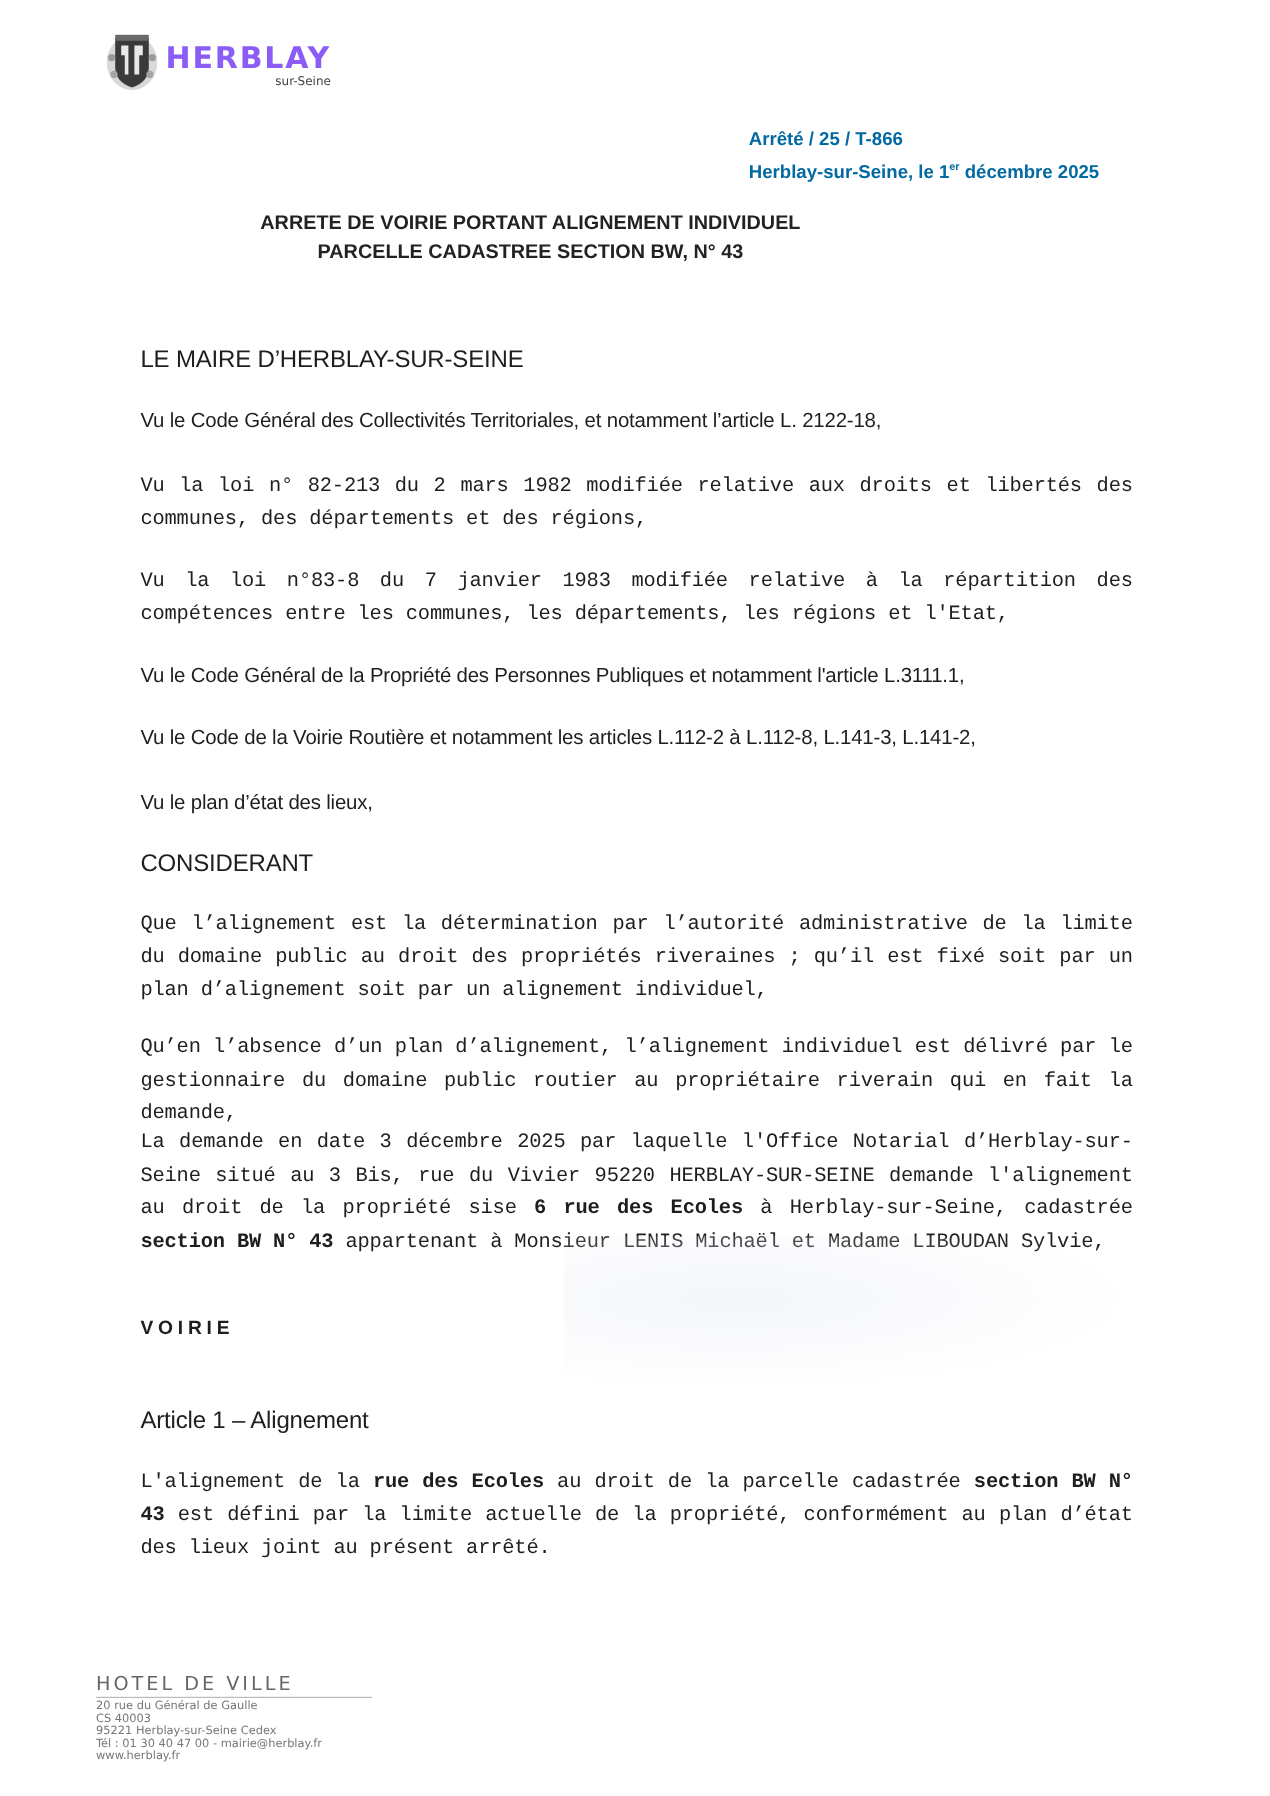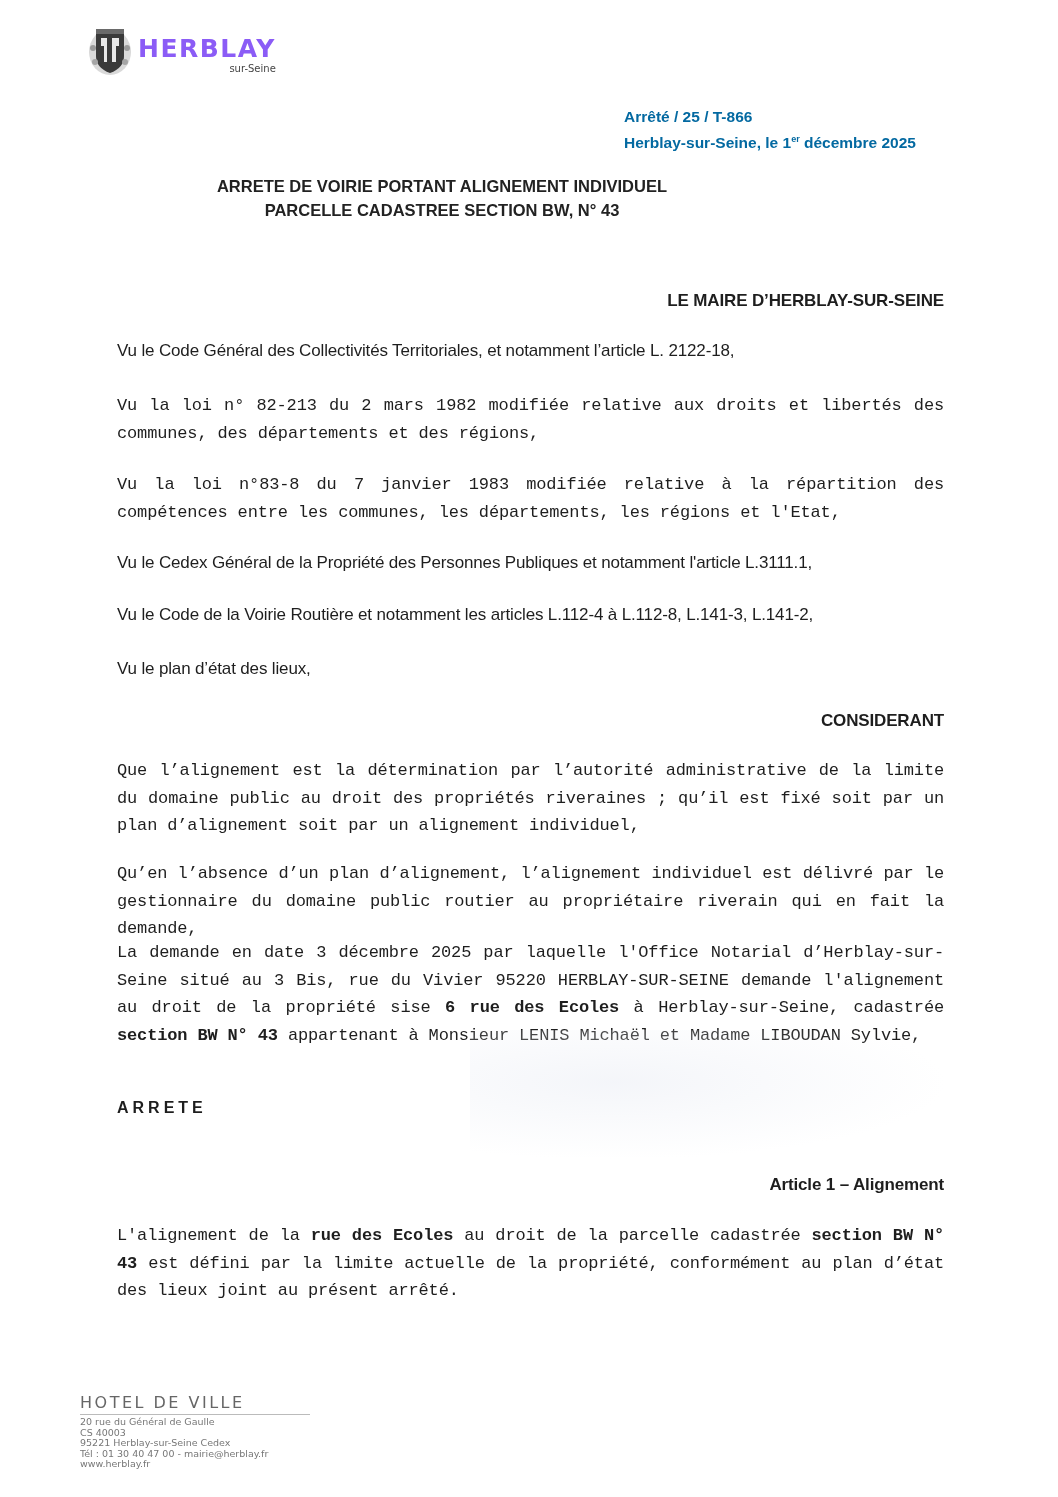--- a/index.html
+++ b/index.html
@@ -32,21 +32,21 @@
     
     .title {
       position: absolute; left: 0; width: 884px; top: 174px; text-align: center;
       font-weight: bold; font-size: 16.5px; line-height: 24px; color: #222;
     }
 
     
     .txt { position: absolute; left: 117px; width: 827px; font-size: 17px; line-height: 27.5px; color: #1e1e1e; letter-spacing: -0.15px; }
     .just { text-align: justify; font-family: Liberation Mono, monospace; }
     .b { font-weight: bold; }
-    .heading { font-weight: bold; font-size: 17px; text-align: right; }
+    .heading { font-weight: normal; font-size: 20px; }
     .spaced { letter-spacing: 4px; font-weight: bold; font-size: 16px; }
 
     
     .footer {
       position: absolute; left: 80px; top: 1396px; font-family: "DejaVu Sans", sans-serif;
       color: #777; font-size: 9.5px; line-height: 10.5px;
     }
     .footer .hv { font-size: 16px; letter-spacing: 2.5px; color: #666; border-bottom: 1px solid #bbb; width: 230px; padding-bottom: 5px; margin-bottom: 2px; line-height: 13px; }
 
     
@@ -89,34 +89,34 @@
   <div class="title">
     <div>ARRETE DE VOIRIE PORTANT ALIGNEMENT INDIVIDUEL</div>
     <div>PARCELLE CADASTREE SECTION BW, N° 43</div>
   </div>
 
   <div class="txt heading" style="top:287px">LE MAIRE D’HERBLAY-SUR-SEINE</div>
 
   <div class="txt" style="top:337px">Vu le Code Général des Collectivités Territoriales, et notamment l’article L. 2122-18,</div>
   <div class="txt just" style="top:392px">Vu la loi n° 82-213 du 2 mars 1982 modifiée relative aux droits et libertés des communes, des départements et des régions,</div>
   <div class="txt just" style="top:471px">Vu la loi n°83-8 du 7 janvier 1983 modifiée relative à la répartition des compétences entre les communes, les départements, les régions et l'Etat,</div>
-  <div class="txt" style="top:549px">Vu le Cedex Général de la Propriété des Personnes Publiques et notamment l'article L.3111.1,</div>
-  <div class="txt" style="top:601px">Vu le Code de la Voirie Routière et notamment les articles L.112-4 à L.112-8, L.141-3, L.141-2,</div>
+  <div class="txt" style="top:549px">Vu le Code Général de la Propriété des Personnes Publiques et notamment l'article L.3111.1,</div>
+  <div class="txt" style="top:601px">Vu le Code de la Voirie Routière et notamment les articles L.112-2 à L.112-8, L.141-3, L.141-2,</div>
   <div class="txt" style="top:655px">Vu le plan d’état des lieux,</div>
 
   <div class="txt heading" style="top:707px">CONSIDERANT</div>
 
   <div class="txt just" style="top:757px">Que l’alignement est la détermination par l’autorité administrative de la limite du domaine public au droit des propriétés riveraines ; qu’il est fixé soit par un plan d’alignement soit par un alignement individuel,</div>
   <div class="txt just" style="top:860px">Qu’en l’absence d’un plan d’alignement, l’alignement individuel est délivré par le gestionnaire du domaine public routier au propriétaire riverain qui en fait la demande,</div>
 
   <div class="txt just" style="top:939px"><span>La demande en date 3 décembre 2025 par laquelle l'Office Notarial d’Herblay-sur-Seine situé au 3 Bis, rue du Vivier 95220 HERBLAY-SUR-SEINE demande l'alignement au droit de la propriété sise </span><span class="b">6 rue des Ecoles</span><span> à Herblay-sur-Seine, cadastrée </span><span class="b">section BW N° 43</span><span> appartenant à Monsieur LENIS Michaël et Madame LIBOUDAN Sylvie,</span></div>
 
   <div class="ghost"></div>
 
-  <div class="txt spaced" style="top:1094px">ARRETE</div>
+  <div class="txt spaced" style="top:1094px">VOIRIE</div>
 
   <div class="txt heading" style="top:1171px">Article 1 – Alignement</div>
 
   <div class="txt just" style="top:1222px"><span>L'alignement de la </span><span class="b">rue des Ecoles</span><span> au droit de la parcelle cadastrée </span><span class="b">section BW N° 43</span><span> est défini par la limite actuelle de la propriété, conformément au plan d’état des lieux joint au présent arrêté.</span></div>
 
   <div class="footer">
     <div class="hv">HOTEL DE VILLE</div>
     <div>20 rue du Général de Gaulle</div>
     <div>CS 40003</div>
     <div>95221 Herblay-sur-Seine Cedex</div>

